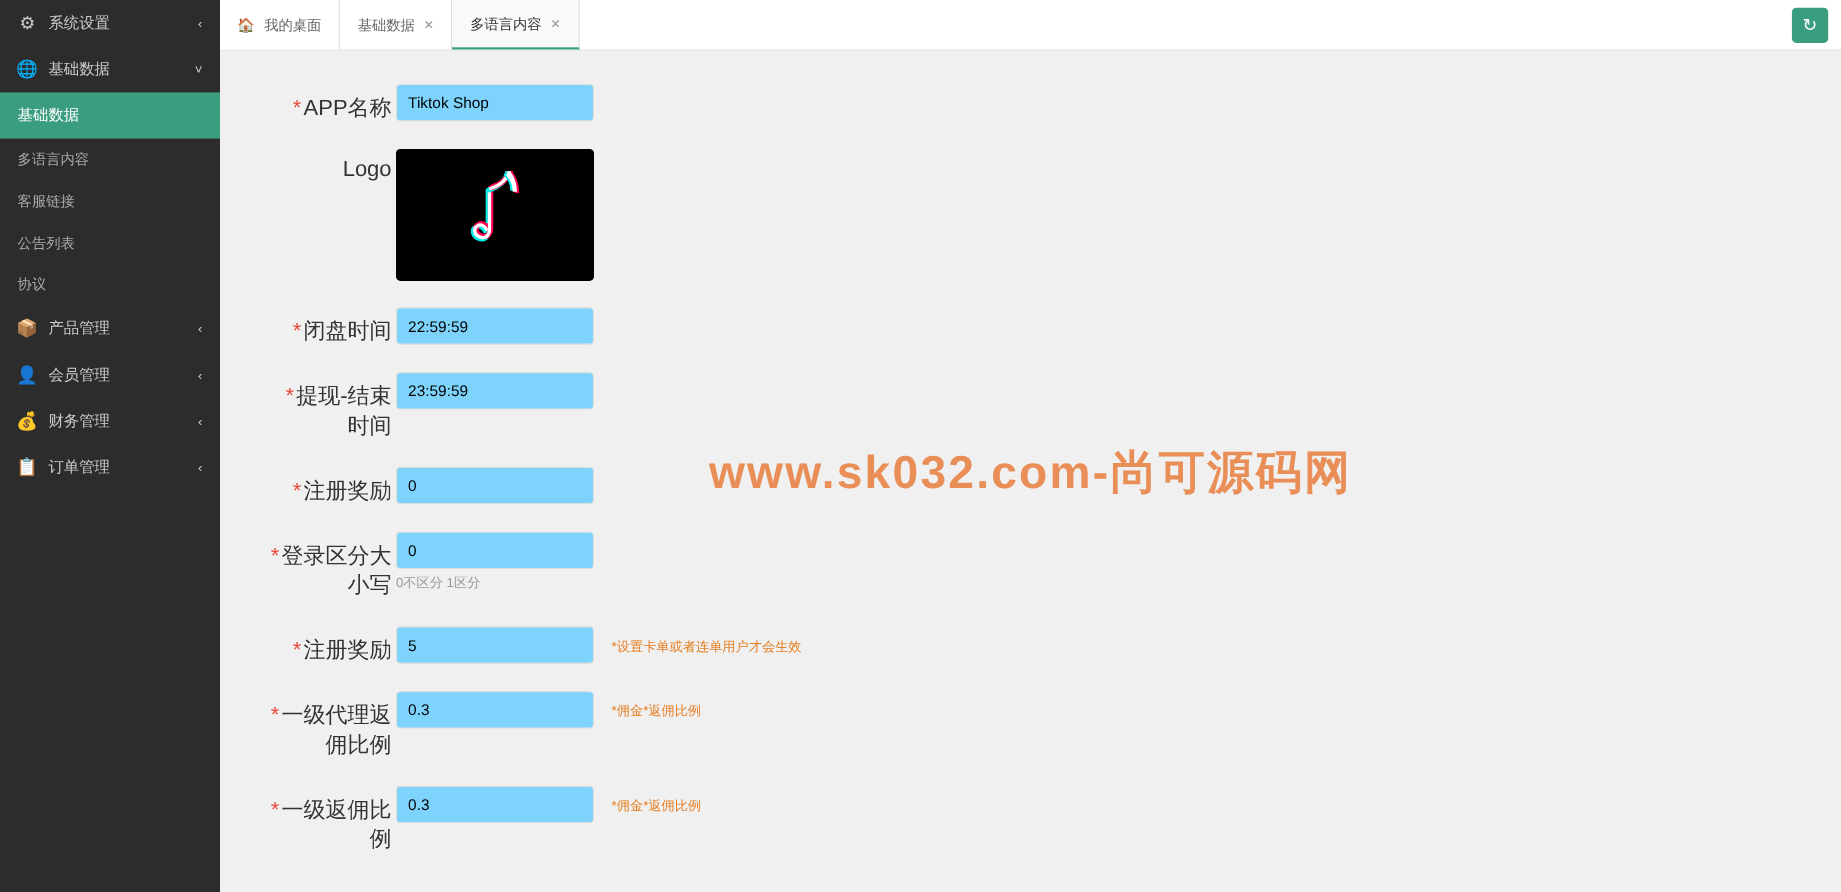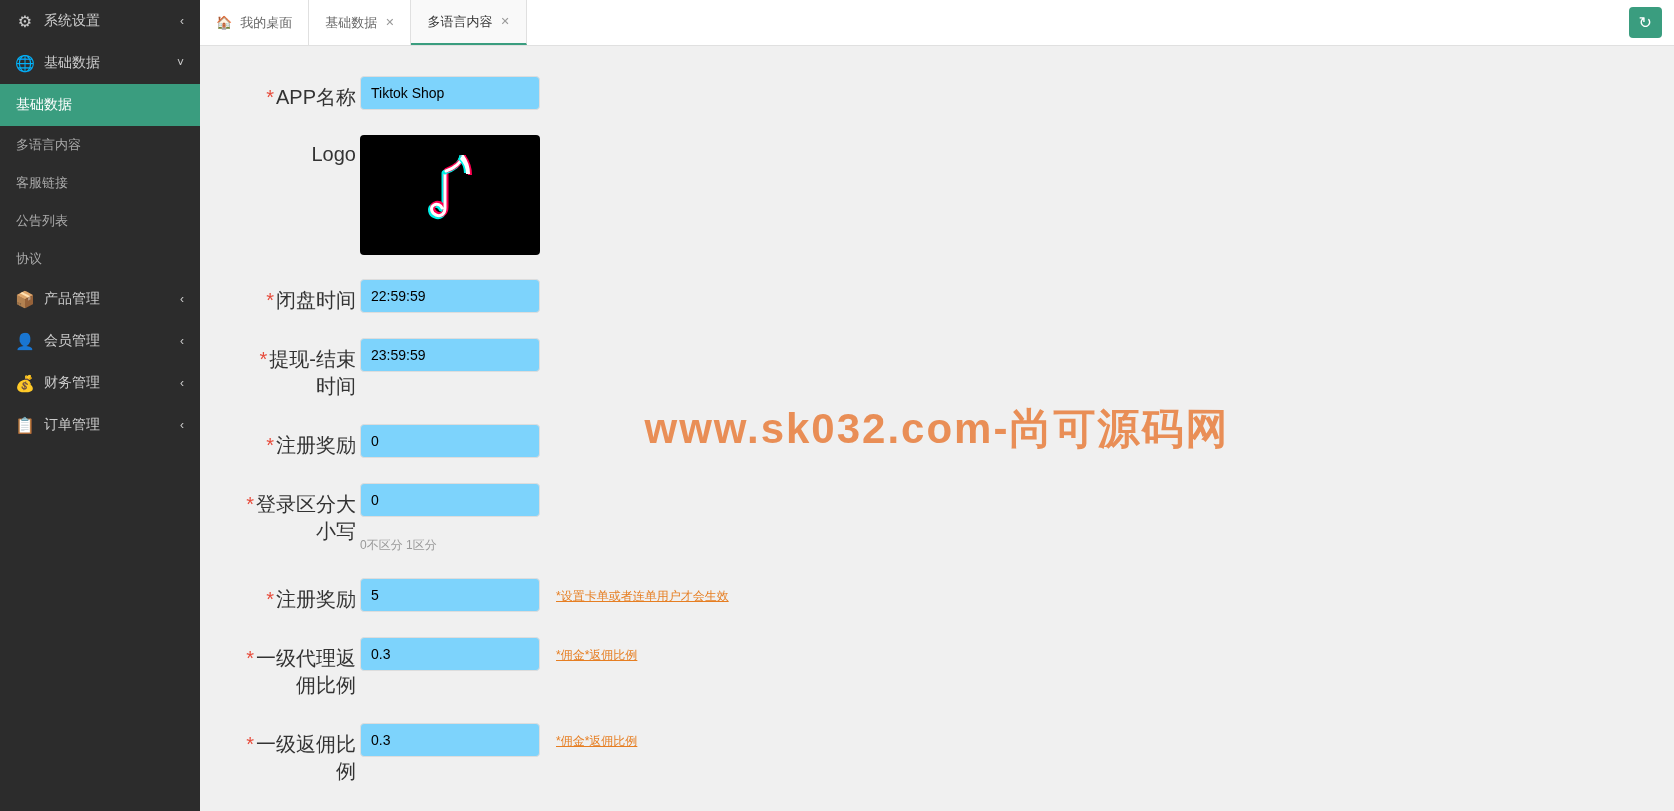--- a/index.html
+++ b/index.html
@@ -123,26 +123,25 @@
       padding: 12px 10px;
       font-size: 14px;
       background: #7dd3fc;
       outline: none;
     }
     .form-hint {
       margin-left: 16px;
       font-size: 12px;
       color: #e67e22;
       padding-top: 10px;
-      text-decoration: underline;
     }
     .hint-small {
       font-size: 12px;
       color: #999;
-      margin-top: 20px;
+      margin-top: 4px;
     }
 
     
     .logo-box {
       width: 180px;
       height: 120px;
       background: #000;
       display: flex;
       align-items: center;
       justify-content: center;

